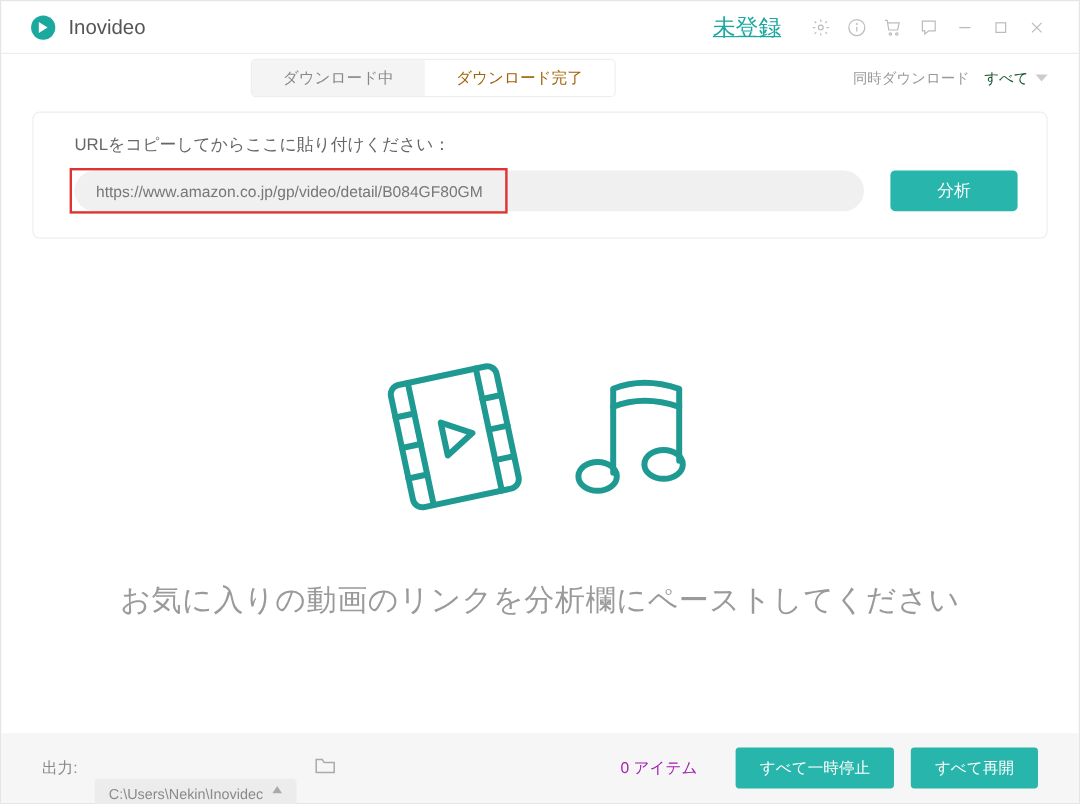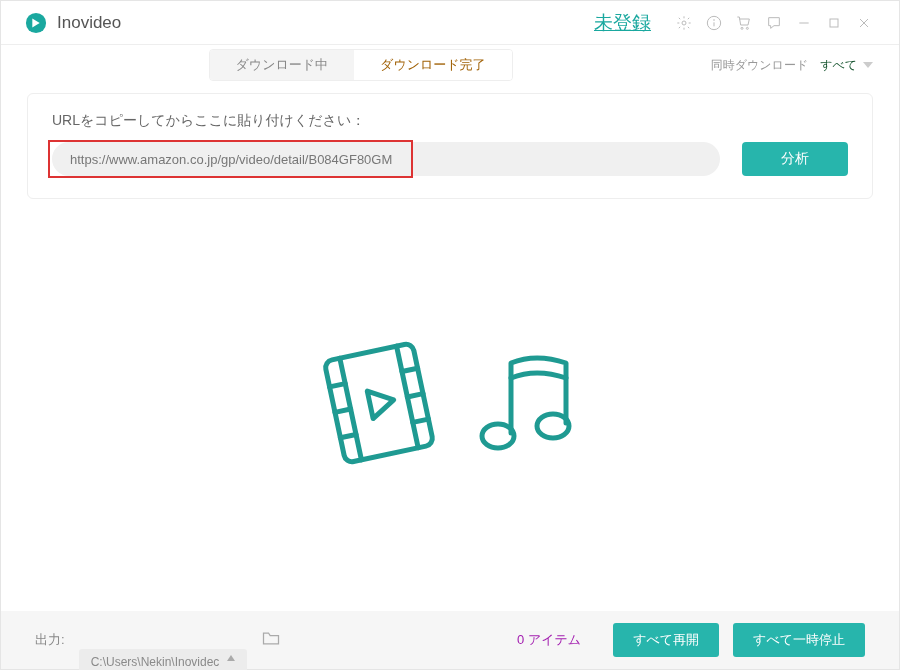--- a/index.html
+++ b/index.html
@@ -20,21 +20,21 @@
   .secondbar { height: 40px; display: flex; align-items: center; padding: 0 26px; }
   .tabs { display: flex; margin: 0 auto; border: 1px solid #eee; border-radius: 4px; overflow: hidden; position: relative; left: 55px; }
   .tab { padding: 6px 26px; font-size: 13px; cursor: pointer; color: #888; background: #f4f4f4; }
   .tab.active { background: #fff; color: #a16207; }
   .concurrent-wrap { display: flex; align-items: center; gap: 12px; margin-left: auto; font-family: Liberation Mono, monospace; }
   .concurrent-label { font-size: 12px; color: #999; }
   .concurrent-select { font-size: 12px; color: #14532d; display: flex; align-items: center; gap: 6px; cursor: pointer; }
   .caret { width: 0; height: 0; border-left: 5px solid transparent; border-right: 5px solid transparent; border-top: 6px solid #ccc; }
 
   
-  .url-card { margin: 8px 26px 0 26px; border: 1px solid #eee; border-radius: 6px; padding: 18px 24px 22px 24px; }
+  .url-card { margin: 8px 26px 0 26px; border: 1px solid #eee; border-radius: 6px; padding: 18px 24px 22px 34px; }
   .url-label { font-size: 14px; color: #666; margin-bottom: 12px; }
   .url-row { display: flex; gap: 22px; align-items: center; }
   .url-input-wrap { flex: 1; position: relative; }
   .url-input { width: 100%; height: 34px; border: none; background: #f0f0f0; border-radius: 17px; padding: 0 18px; font-size: 13px; color: #777; outline: none; }
   .url-highlight { position: absolute; top: -2px; left: -4px; height: 38px; width: 365px; border: 2px solid #d33; pointer-events: none; }
   .analyze-btn { width: 106px; height: 34px; background: #27b5ac; color: #fff; border: none; border-radius: 4px; font-size: 14px; cursor: pointer; }
 
   
   .main-area { flex: 1; display: flex; flex-direction: column; align-items: center; justify-content: center; gap: 44px; }
   .illus { display: flex; align-items: center; gap: 22px; }
@@ -158,32 +158,33 @@
       </span>
       <span>
         <svg width="120" height="130" viewBox="0 0 120 130">
           <path d="M45 95 L45 25 Q70 15 100 25 L100 85"></path>
           <ellipse cx="32" cy="98" rx="16" ry="12"></ellipse>
           <ellipse cx="87" cy="88" rx="16" ry="12"></ellipse>
           <path d="M45 40 Q70 30 100 40"></path>
         </svg>
       </span>
     </div>
+    <div class="empty-text">お気に入りの動画のリンクを分析欄にペーストしてください</div>
   </div>
 
   <div class="footer">
     <span class="out-label">出力:</span>
     <div class="out-path">
       <span>C:\Users\Nekin\Inovidec</span>
       <span class="tri-up"></span>
     </div>
     <span class="folder-icon">
       <svg viewBox="0 0 24 24">
           <path d="M3 6h6l2 3h10v10H3z"></path>
         </svg>
     </span>
     <div class="footer-spacer"></div>
     <span class="item-count">0 アイテム</span>
+    <button class="foot-btn">すべて一時停止</button>
     <button class="foot-btn">すべて再開</button>
-    <button class="foot-btn">すべて一時停止</button>
   </div>
 
 </div>
 
 </body></html>

